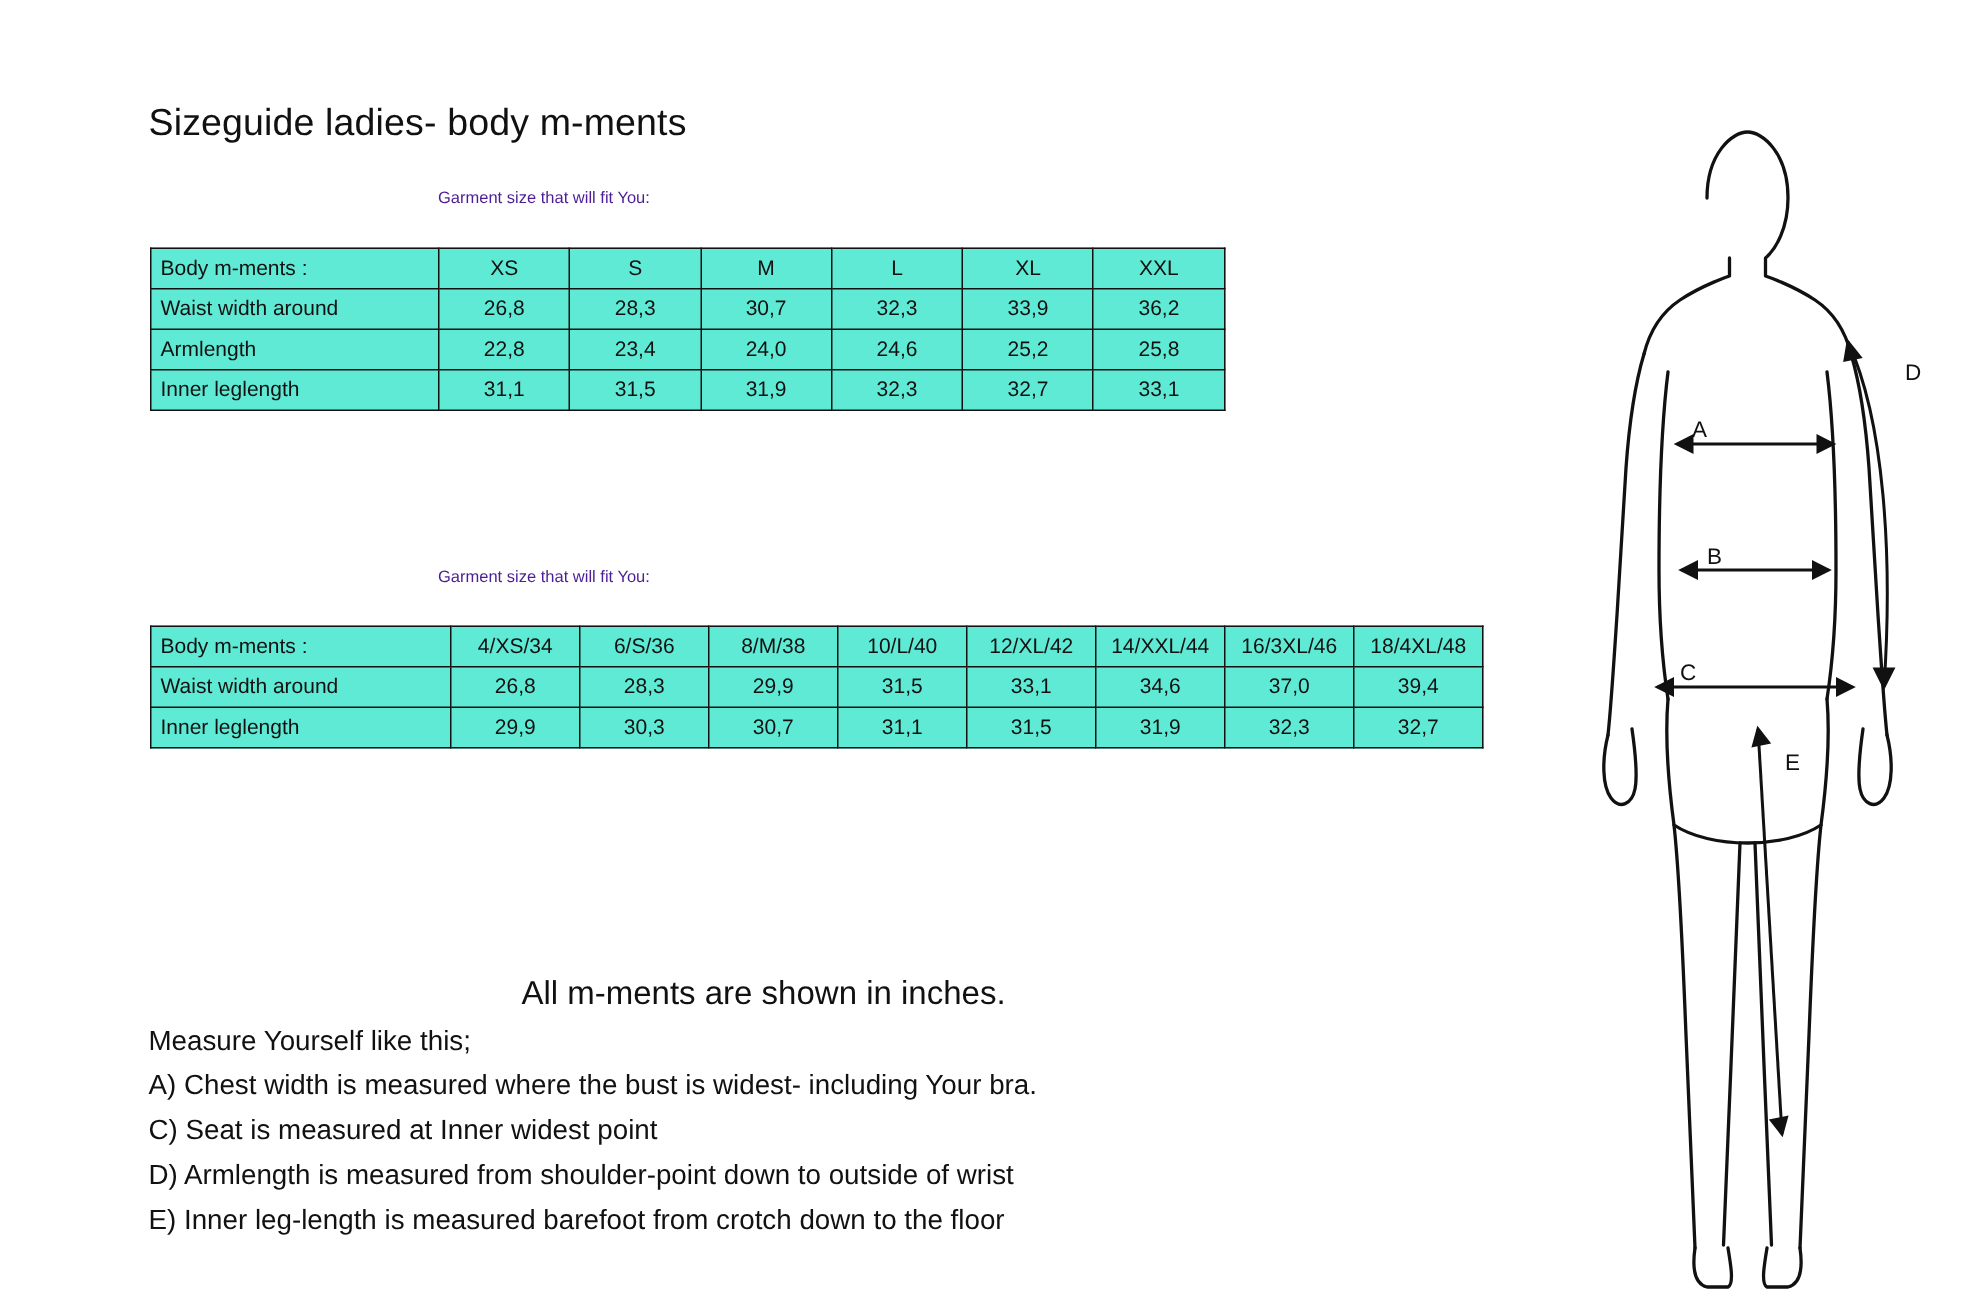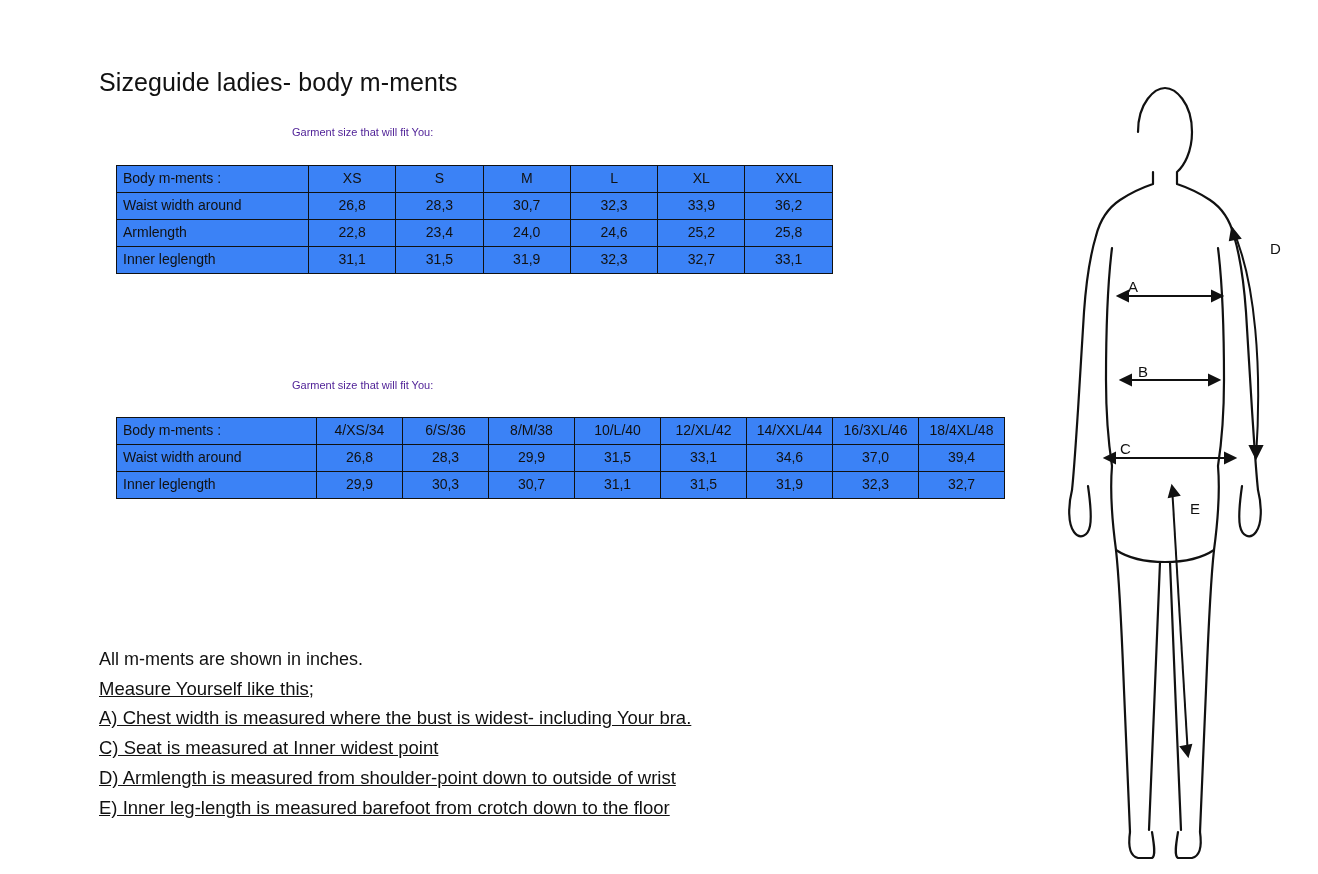--- a/index.html
+++ b/index.html
@@ -40,22 +40,21 @@
     color: #4c1d95;
     white-space: nowrap;
   }
   .caption-1 { left: 292px; top: 126px; }
   .caption-2 { left: 292px; top: 379px; }
 
   table.sizetable {
     position: absolute;
     border-collapse: collapse;
     table-layout: fixed;
-    background: #3b82f6;
-    margin-left: 16px;
+    background: #5eead4;
   }
   table.sizetable td {
     border: 1px solid #111;
     font-size: 14px;
     height: 23px;
     padding: 1px 0 2px 0;
     text-align: center;
     color: #111;
     line-height: 1.1;
     white-space: nowrap;
@@ -83,32 +82,32 @@
   #table-2 col.c0 { width: 200px; }
   #table-2 col.cx { width: 86px; }
 
   .notes {
     position: absolute;
     left: 99px;
     top: 648px;
     width: 820px;
   }
   .notes .note-heading {
-    font-size: 18px;
+    font-size: 22px;
     color: #111;
     margin: 0 0 3px 0;
     line-height: 1.25;
     white-space: nowrap;
+    text-align: center;
   }
   .notes .note-line {
     font-size: 18.5px;
     color: #111;
     line-height: 1.62;
     white-space: nowrap;
-    text-decoration: underline;
   }
 
   #figure {
     position: absolute;
     left: 1020px;
     top: 80px;
     width: 290px;
     height: 790px;
   }
   #figure svg { display: block; }

